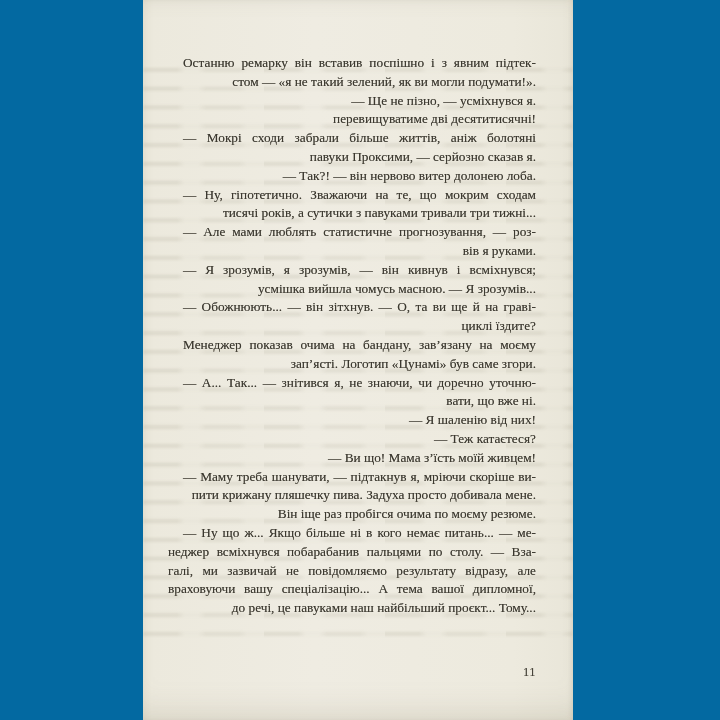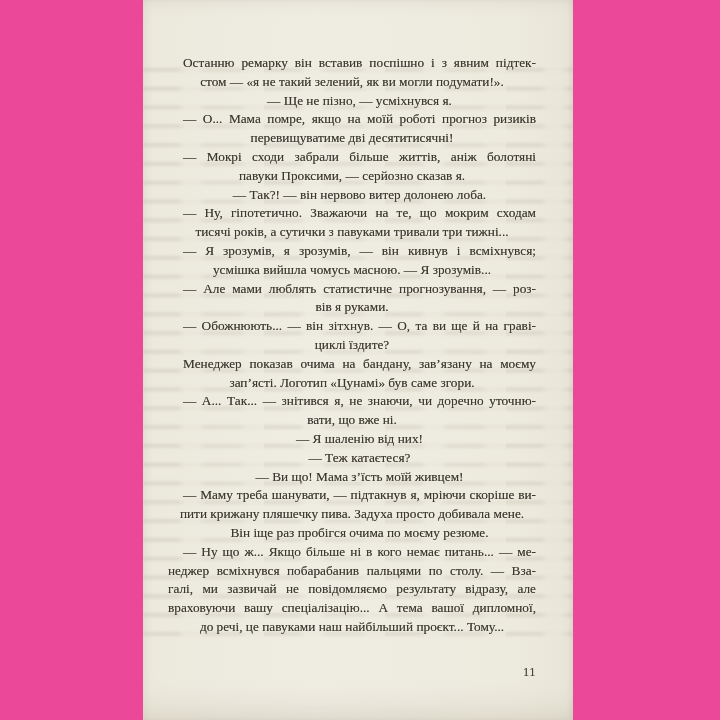--- a/index.html
+++ b/index.html
@@ -4,21 +4,21 @@
 <style>
   html, body {
     margin: 0; padding: 0;
     width: 720px; height: 720px;
     background: #fdfdfc;
     overflow: hidden;
   }
   .scan {
     position: relative;
     width: 720px; height: 720px;
-    background: #ec4899;
+    background: #0369a1;
     overflow: hidden;
   }
   .page {
     position: absolute;
     left: 143px; top: 0;
     width: 430px; height: 720px;
     background: linear-gradient(90deg,
       #e6e3d5 0px, #ece9dd 9px, #efece2 40%, #edeade 86%, #e9e6d9 100%);
     box-shadow:
       inset 0 -28px 32px -24px rgba(150, 140, 115, 0.28),
@@ -37,21 +37,21 @@
   }
   .para { margin: 0; padding: 0; }
   .line {
     height: 18.8px;
     overflow: hidden;
   }
   .line.fill {
     text-align: justify;
     text-align-last: justify;
   }
-  .line.end { text-align: center; }
+  .line.end { text-align: right; }
   .line.first { padding-left: 15px; }
   .ghost {
     position: absolute;
     left: 0; top: 54px;
     width: 430px; height: 585px;
     background: repeating-linear-gradient(180deg,
       rgba(0,0,0,0) 0px,
       rgba(0,0,0,0) 13px,
       rgba(165, 161, 141, 0.55) 14.2px,
       rgba(165, 161, 141, 0.55) 17.4px,
@@ -89,41 +89,40 @@
   <div class="page">
     <div class="text-col" id="text-col">
         <div class="para">
           <div class="line fill first">Останню ремарку він вставив поспішно і з явним підтек-</div>
           <div class="line end">стом — «я не такий зелений, як ви могли подумати!».</div>
         </div>
         <div class="para">
           <div class="line end first">— Ще не пізно, — усміхнувся я.</div>
         </div>
         <div class="para">
-          <div class="line fill first">— О... Мама помре, якщо на моїй роботі прогноз ризиків</div>
           <div class="line end">перевищуватиме дві десятитисячні!</div>
         </div>
         <div class="para">
           <div class="line fill first">— Мокрі сходи забрали більше життів, аніж болотяні</div>
           <div class="line end">павуки Проксими, — серйозно сказав я.</div>
         </div>
         <div class="para">
           <div class="line end first">— Так?! — він нервово витер долонею лоба.</div>
         </div>
         <div class="para">
           <div class="line fill first">— Ну, гіпотетично. Зважаючи на те, що мокрим сходам</div>
           <div class="line end">тисячі років, а сутички з павуками тривали три тижні...</div>
         </div>
         <div class="para">
+          <div class="line fill first">— Але мами люблять статистичне прогнозування, — роз-</div>
+          <div class="line end">вів я руками.</div>
+        </div>
+        <div class="para">
           <div class="line fill first">— Я зрозумів, я зрозумів, — він кивнув і всміхнувся;</div>
           <div class="line end">усмішка вийшла чомусь масною. — Я зрозумів...</div>
-        </div>
-        <div class="para">
-          <div class="line fill first">— Але мами люблять статистичне прогнозування, — роз-</div>
-          <div class="line end">вів я руками.</div>
         </div>
         <div class="para">
           <div class="line fill first">— Обожнюють... — він зітхнув. — О, та ви ще й на граві-</div>
           <div class="line end">циклі їздите?</div>
         </div>
         <div class="para">
           <div class="line fill first">Менеджер показав очима на бандану, зав’язану на моєму</div>
           <div class="line end">зап’ясті. Логотип «Цунамі» був саме згори.</div>
         </div>
         <div class="para">

